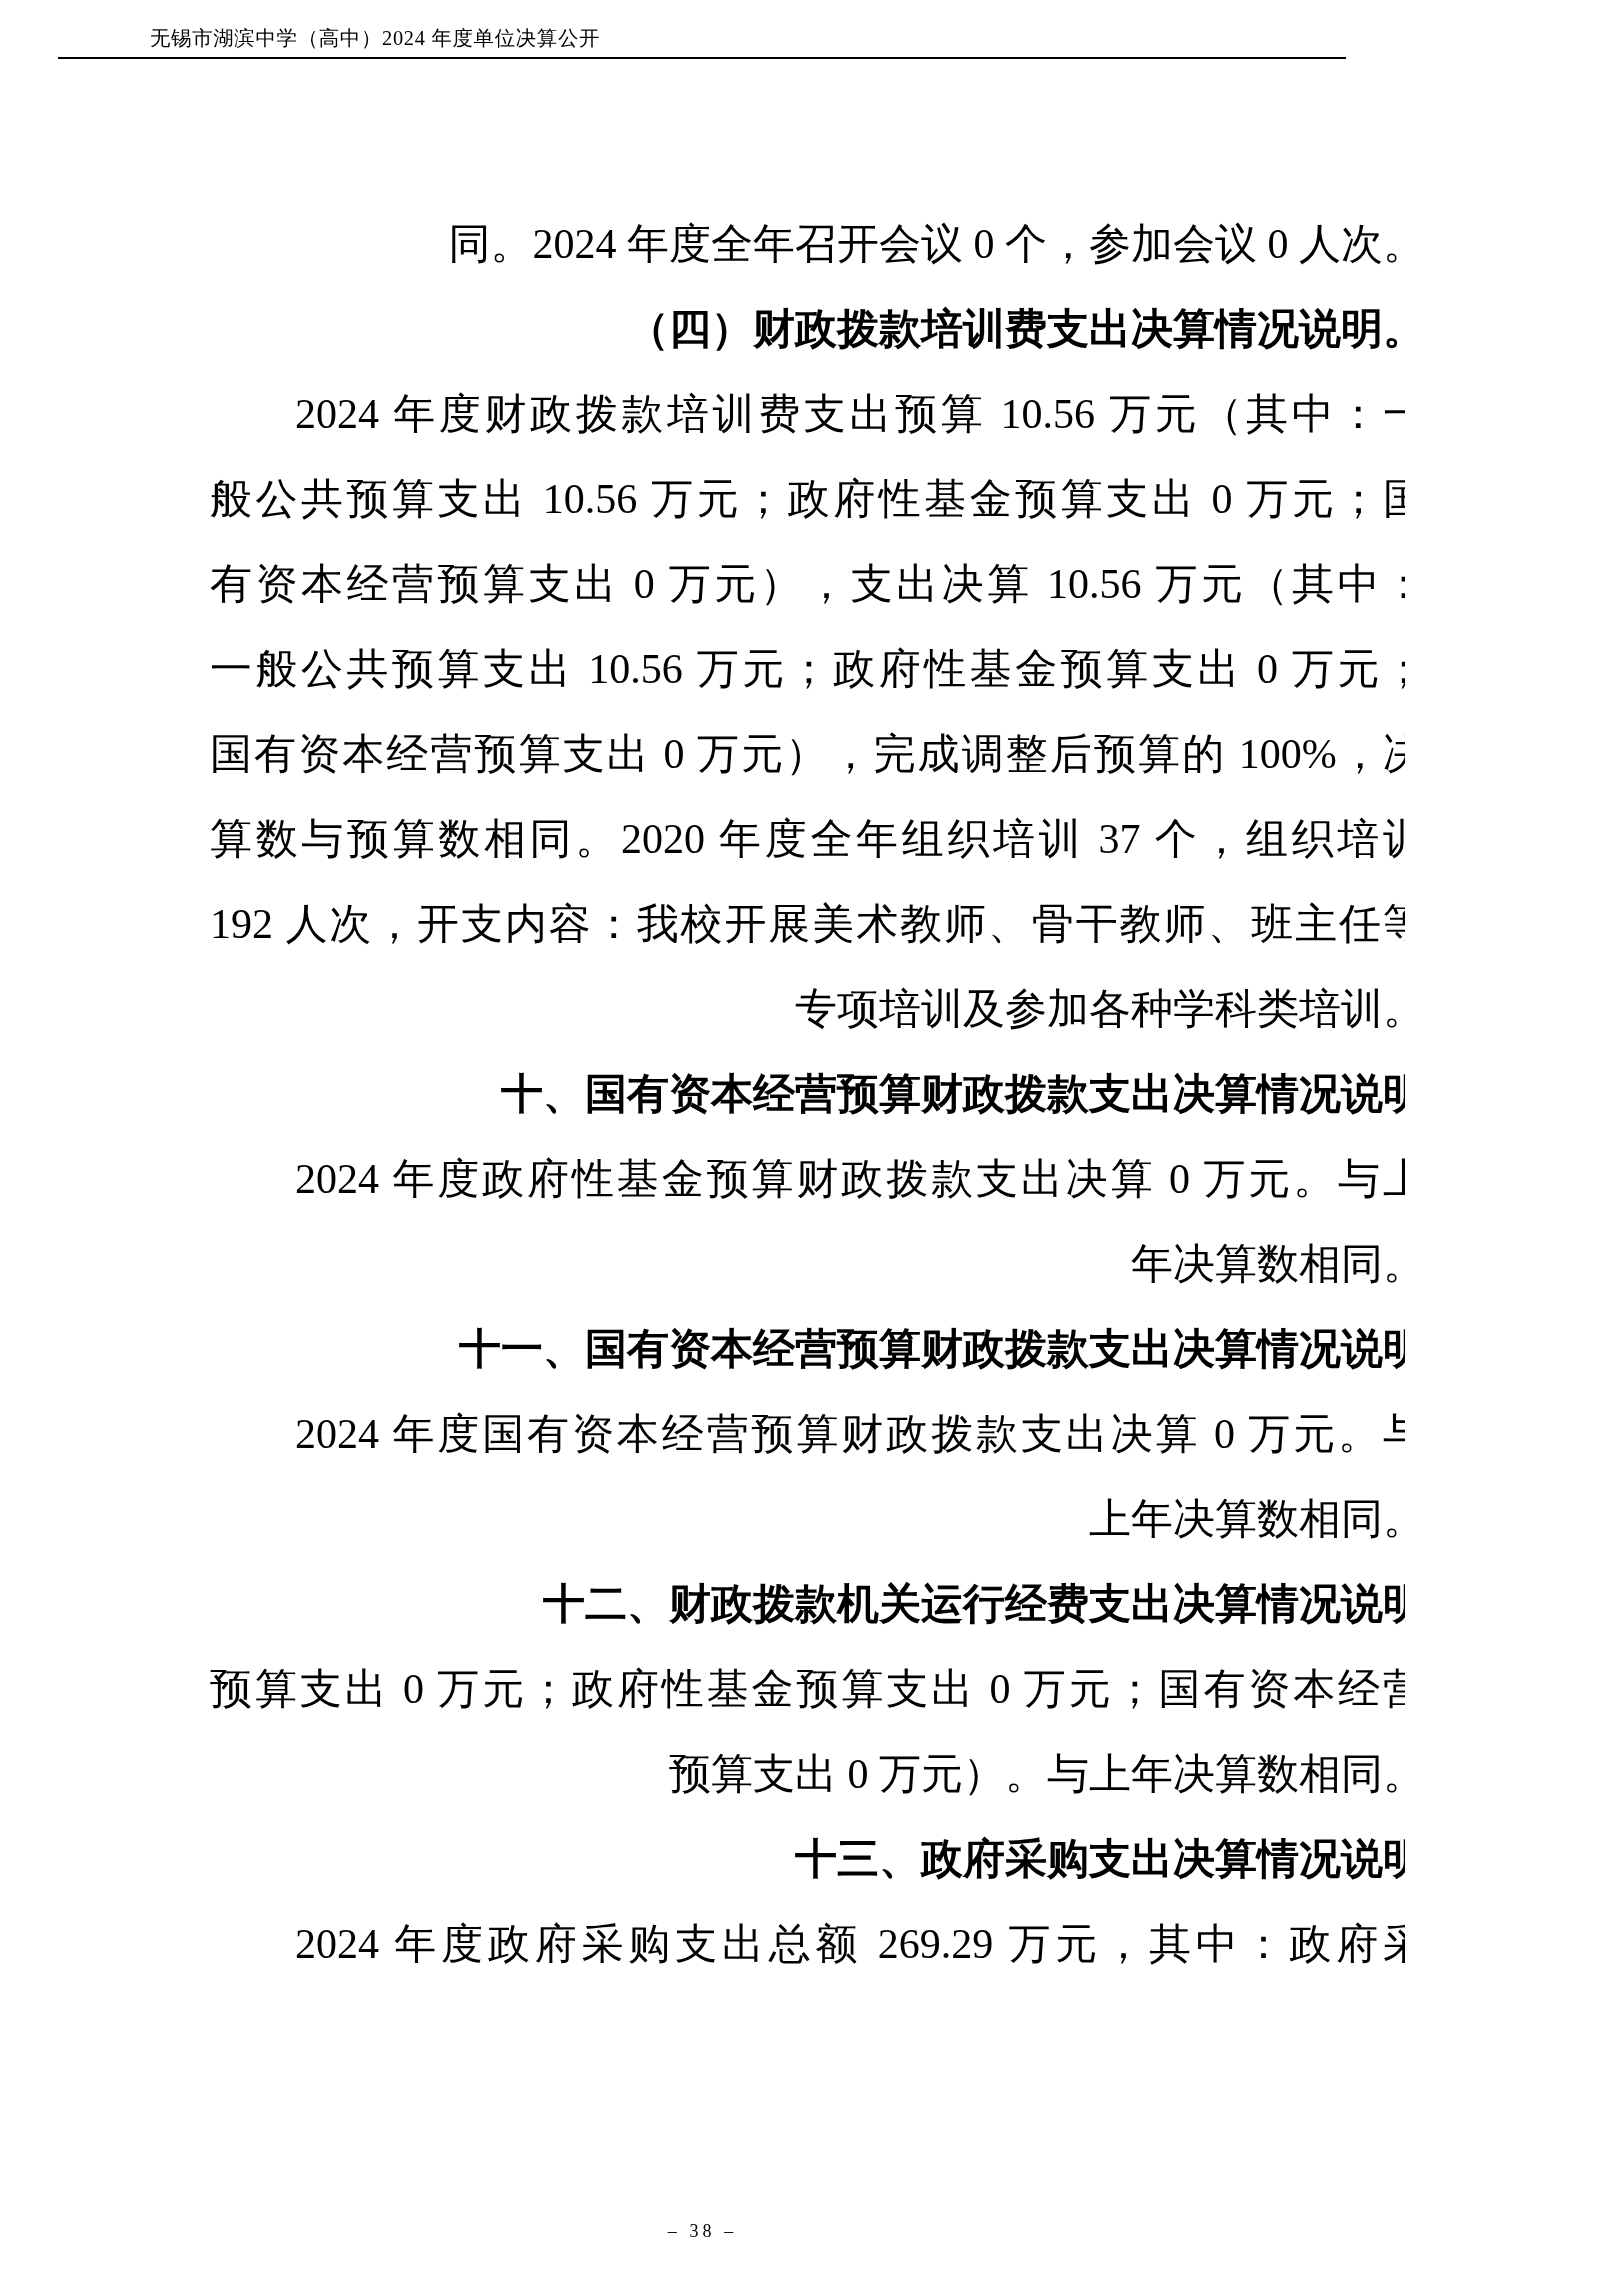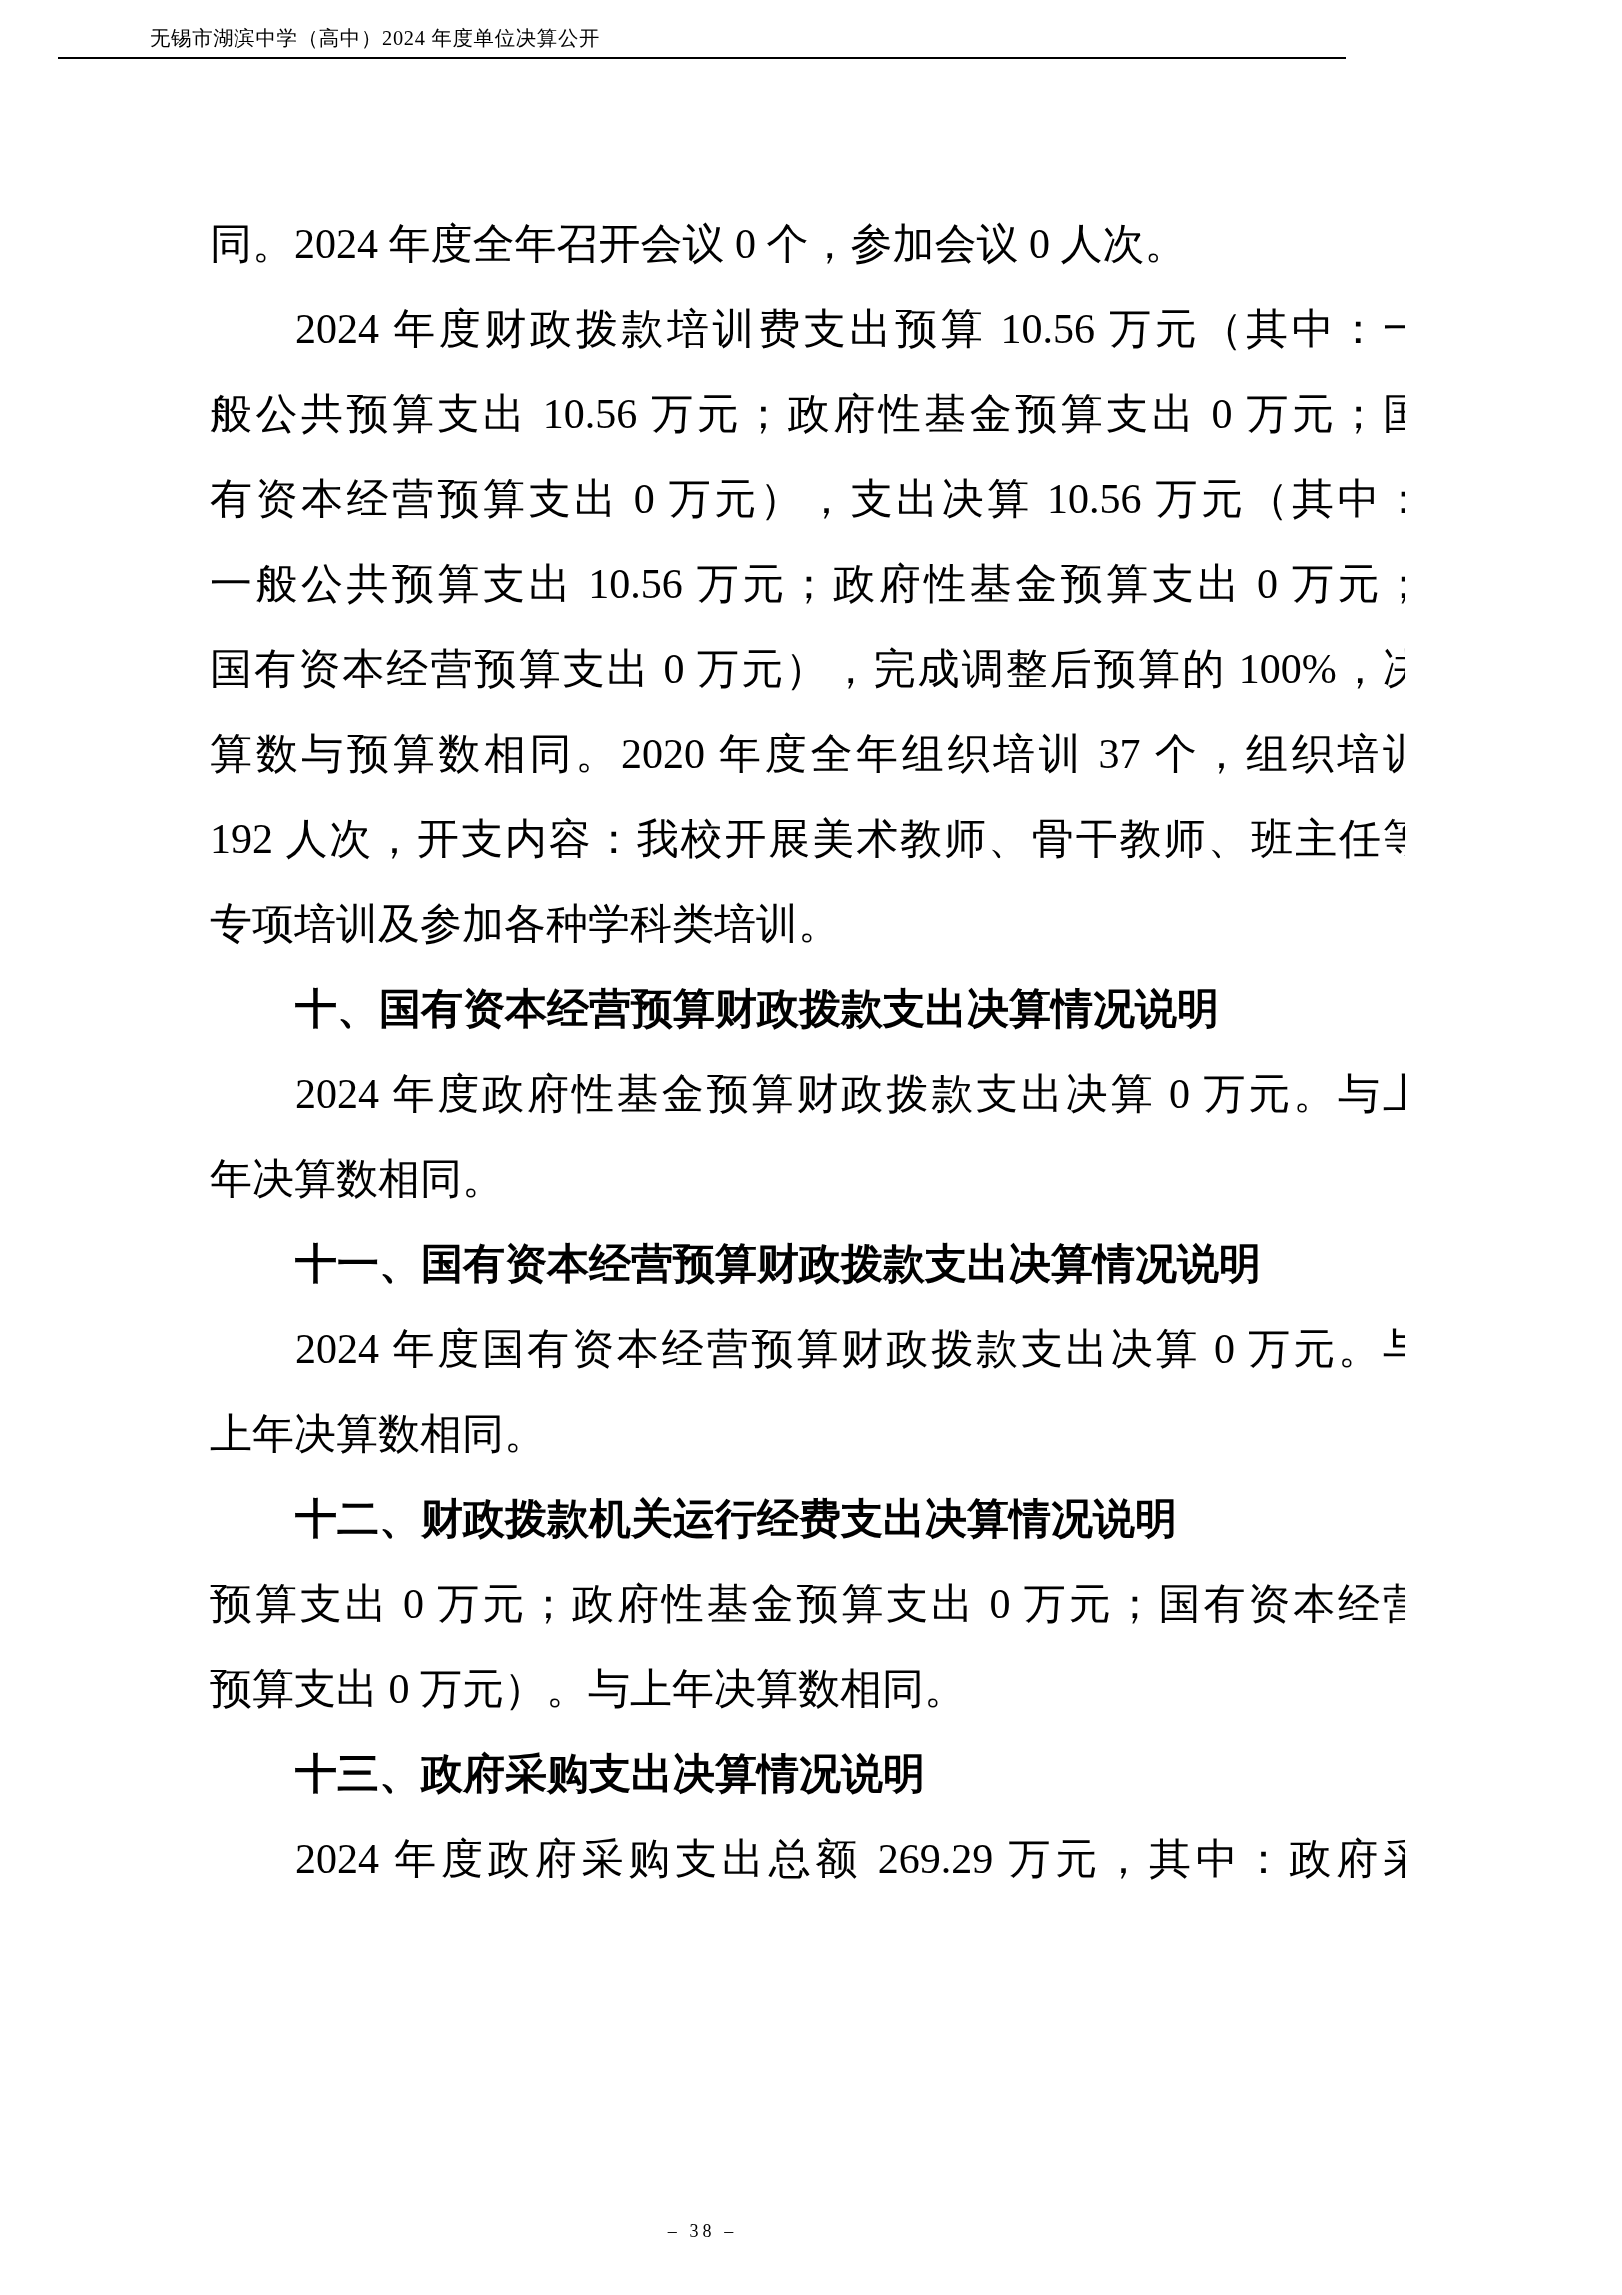--- a/index.html
+++ b/index.html
@@ -21,21 +21,21 @@
     font-size:20.4px; letter-spacing:0.7px; white-space:nowrap;
   }
   
   .doc {
     position:absolute; left:210px; top:202px; width:1215px;
   }
   .line {
     font-size:42px;
     line-height:85px;
     height:85px;
-    text-align:left;
+    text-align:right;
     white-space:nowrap;
   }
   .line.fill {
     white-space:normal;
     text-align:justify;
     text-align-last:justify;
     text-justify:inter-character;
   }
   .line.indent { padding-left:85px; }
   .line.bold { font-weight:700; }
@@ -49,20 +49,21 @@
 <body>
 
 <div class="page">
 
   <div class="hdr">
     <div class="hdr-title">无锡市湖滨中学（高中）2024 年度单位决算公开</div>
   </div>
 
   <div class="doc">
     <div class="line">同。2024 年度全年召开会议 0 个，参加会议 0 人次。</div>
+    <div class="line bold indent">（四）财政拨款培训费支出决算情况说明。</div>
     <div class="line fill indent">2024 年度财政拨款培训费支出预算 10.56 万元（其中：一</div>
     <div class="line fill">般公共预算支出 10.56 万元；政府性基金预算支出 0 万元；国</div>
     <div class="line fill">有资本经营预算支出 0 万元），支出决算 10.56 万元（其中：</div>
     <div class="line fill">一般公共预算支出 10.56 万元；政府性基金预算支出 0 万元；</div>
     <div class="line fill">国有资本经营预算支出 0 万元），完成调整后预算的 100%，决</div>
     <div class="line fill">算数与预算数相同。2020 年度全年组织培训 37 个，组织培训</div>
     <div class="line fill">192 人次，开支内容：我校开展美术教师、骨干教师、班主任等</div>
     <div class="line">专项培训及参加各种学科类培训。</div>
     <div class="line bold indent">十、国有资本经营预算财政拨款支出决算情况说明</div>
     <div class="line fill indent">2024 年度政府性基金预算财政拨款支出决算 0 万元。与上</div>

